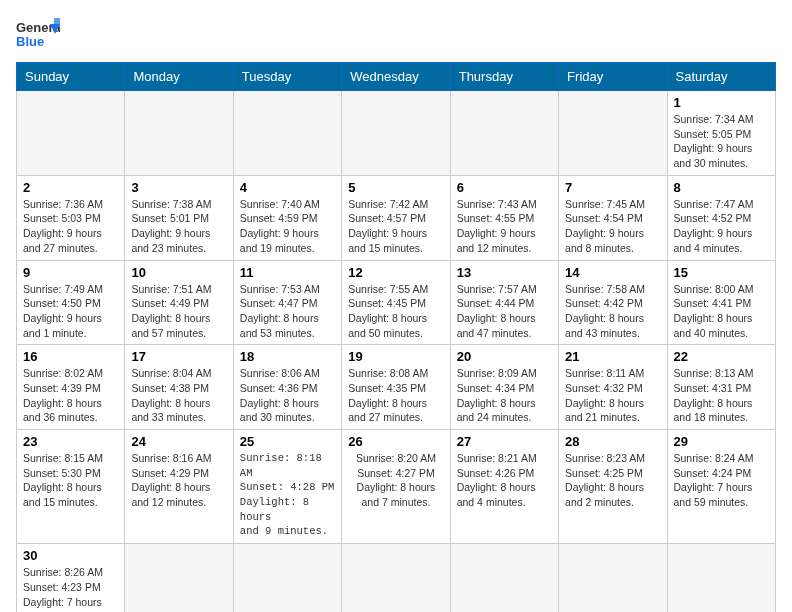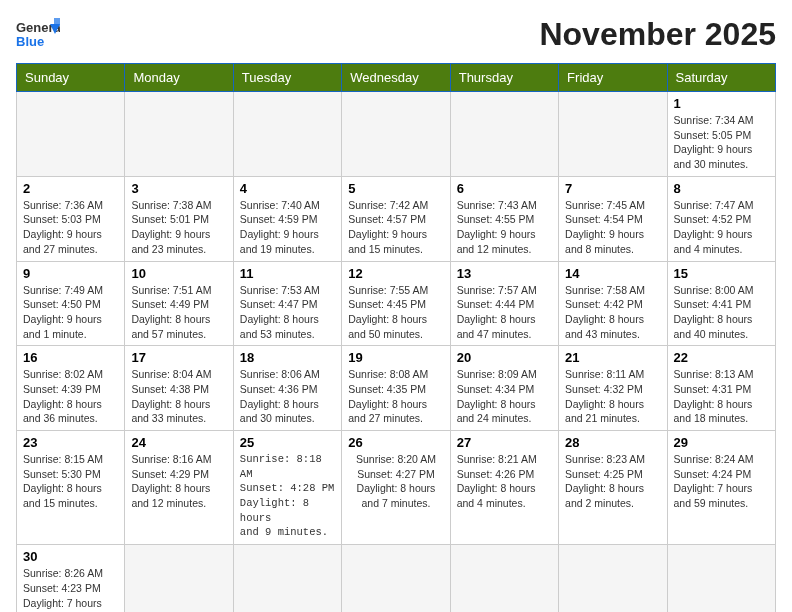--- a/index.html
+++ b/index.html
@@ -32,21 +32,21 @@
     .location-title {
       font-size: 14px;
       color: #444;
     }
     .calendar {
       width: 100%;
       border-collapse: collapse;
       font-size: 11px;
     }
     .calendar th {
-      background-color: #4d7c0f;
+      background-color: #0369a1;
       color: #fff;
       text-align: left;
       padding: 6px 8px;
       font-size: 13px;
       font-weight: normal;
       border: 1px solid #1565c0;
     }
     .calendar td {
       border: 1px solid #ccc;
       vertical-align: top;
@@ -78,21 +78,20 @@
     <div style="display:flex;align-items:center;gap:6px;">
       <svg width="44" height="36" viewBox="0 0 44 36">
         <text x="0" y="16" font-family="Arial" font-size="13" font-weight="bold" fill="#333">General</text>
         <text x="0" y="30" font-family="Arial" font-size="13" font-weight="bold" fill="#1a73e8">Blue</text>
         <polygon points="38,2 44,2 44,10 38,10" fill="#1a73e8" opacity="0.7"></polygon>
         <polygon points="34,8 44,8 39,18" fill="#1a73e8"></polygon>
       </svg>
     </div>
   </div>
   <div class="title-section">
-    <div class="month-title">November 2025</div>
   </div>
 </div>
 
 <table class="calendar">
   <thead>
     <tr>
     <th>Sunday</th>
         <th>Monday</th>
         <th>Tuesday</th>
         <th>Wednesday</th>

